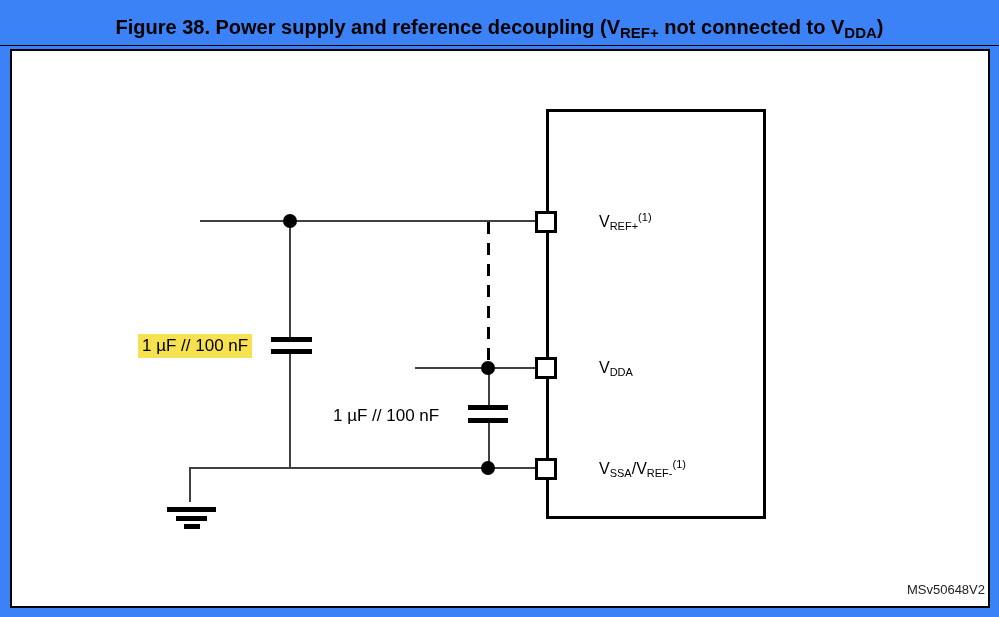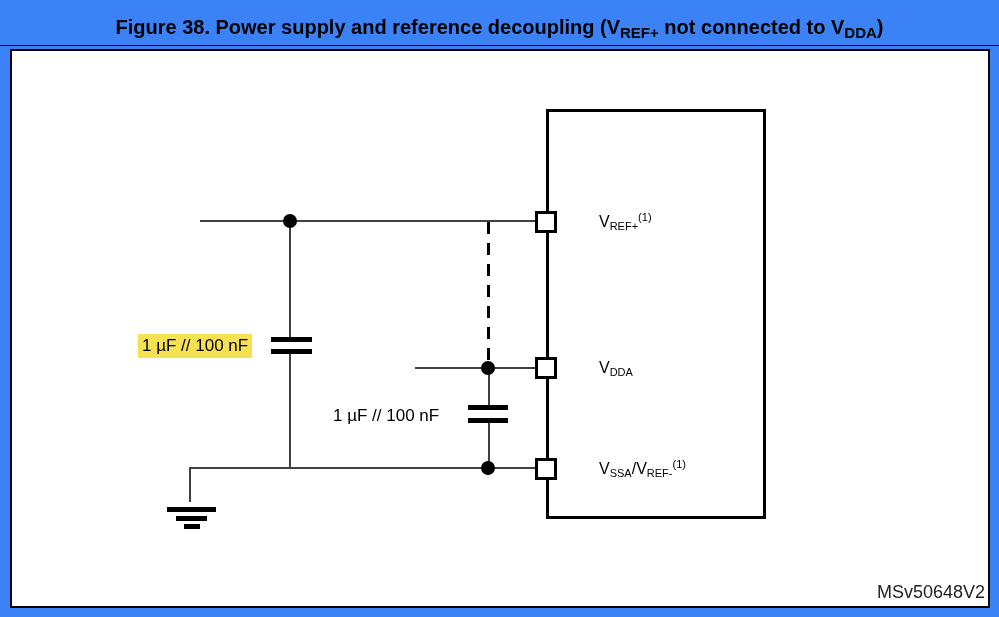--- a/index.html
+++ b/index.html
@@ -83,21 +83,21 @@
     font-size: 17px;
     line-height: 24px;
     white-space: nowrap;
   }
   .cap-label-left { left: 138px; top: 334px; padding: 0 4px; }
   .cap-label-mid  { left: 333px; top: 404px; }
   .watermark {
     position: absolute;
     left: 785px; top: 582px; width: 200px;
     text-align: right;
-    font-size: 18px;
+    font-size: 13px;
     color: #222;
   }
 </style>
 </head>
 <body>
 
 <div class="page">
 
   <div class="figure-title"><span>Figure 38. Power supply and reference decoupling (V</span><sub>REF+</sub><span> not connected to V</span><sub>DDA</sub><span>)</span></div>
 

